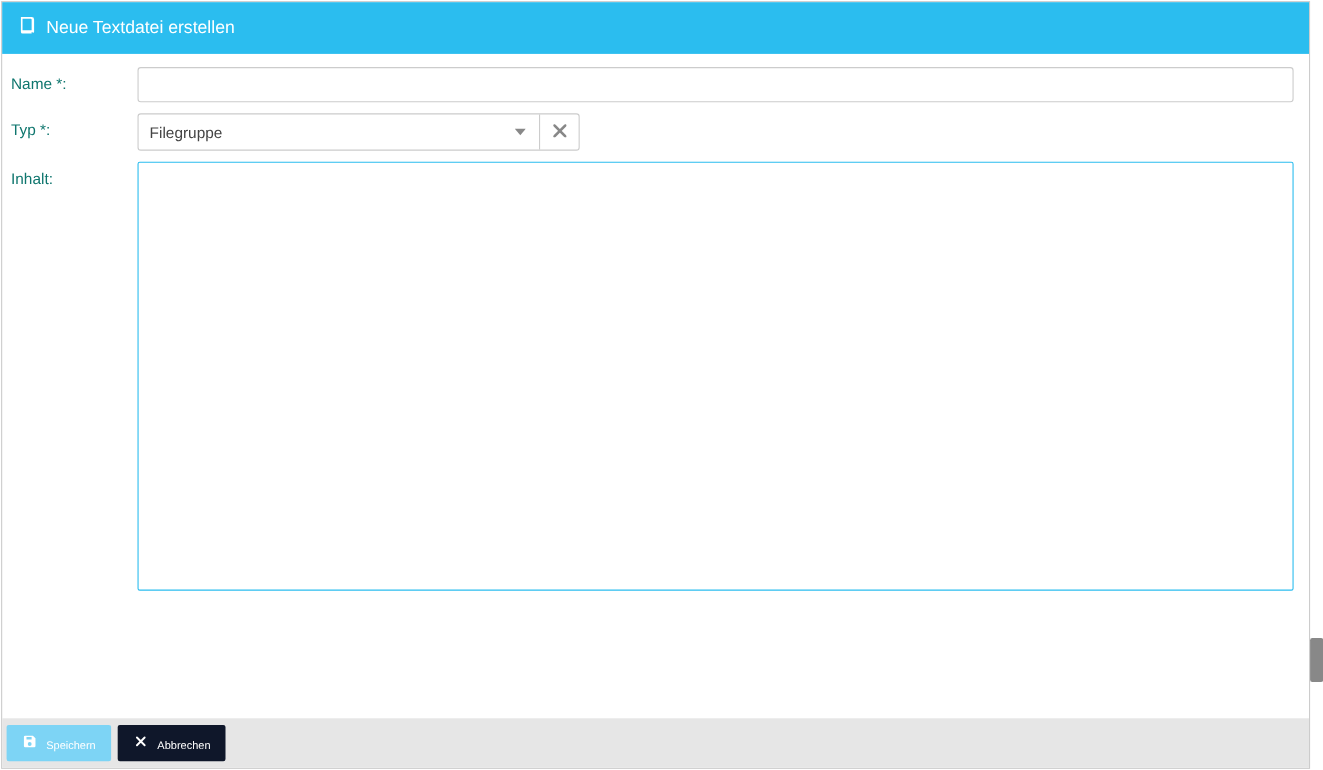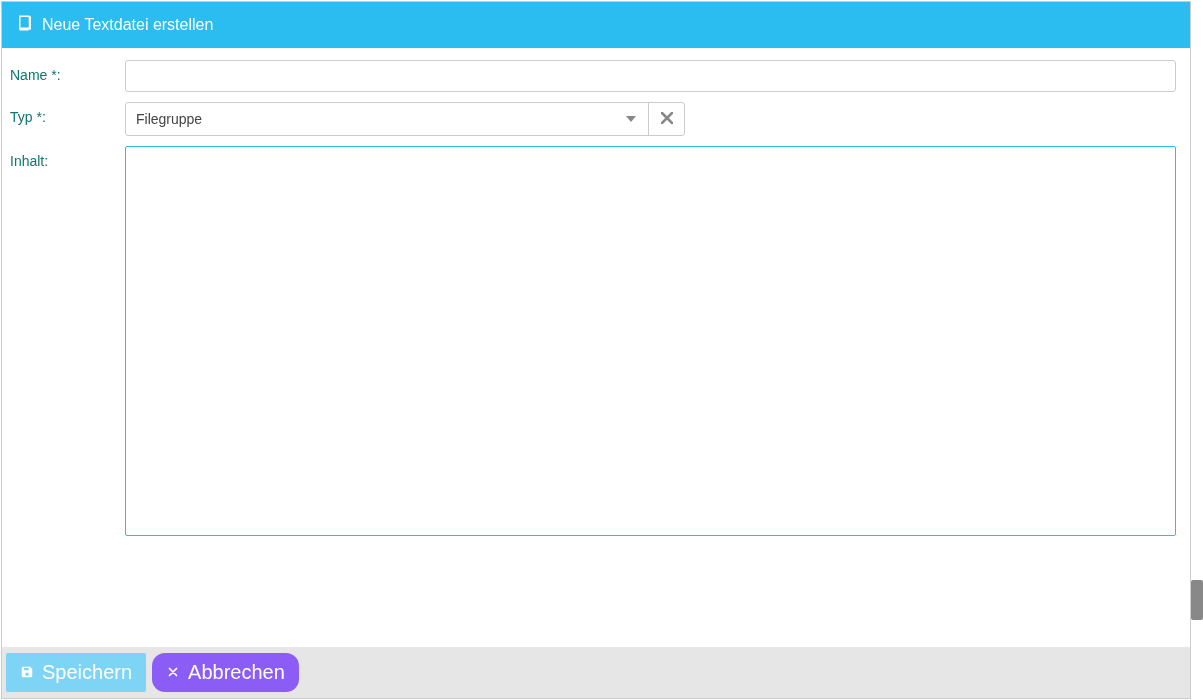--- a/index.html
+++ b/index.html
@@ -80,21 +80,21 @@
     }
     .type-row {
       display: flex;
       gap: 0;
     }
     .select-wrap {
       display: flex;
       align-items: center;
       border: 1px solid #ccc;
       border-radius: 3px;
-      width: 560px;
+      width: 402px;
       height: 34px;
       background: #fff;
     }
     .select-value {
       flex: 1;
       padding: 0 10px;
       font-size: 14px;
       color: #444;
     }
     .select-caret {
@@ -142,30 +142,29 @@
       display: flex;
       gap: 6px;
     }
     .btn {
       display: inline-flex;
       align-items: flex-end;
       gap: 8px;
       padding: 8px 14px;
       border: none;
       border-radius: 2px;
-      font-size: 20px;
+      font-size: 10px;
       color: #fff;
       cursor: pointer;
     }
     .btn-save {
       background: #7dd4f5;
     }
     .btn-cancel {
-      background: #8b5cf6;
-      border-radius: 13px;
+      background: #0f172a;
     }
     .btn svg {
       width: 14px;
       height: 14px;
       fill: #fff;
     }
     .scrollbar-stub {
       position: absolute;
       right: 0;
       top: 580px;

